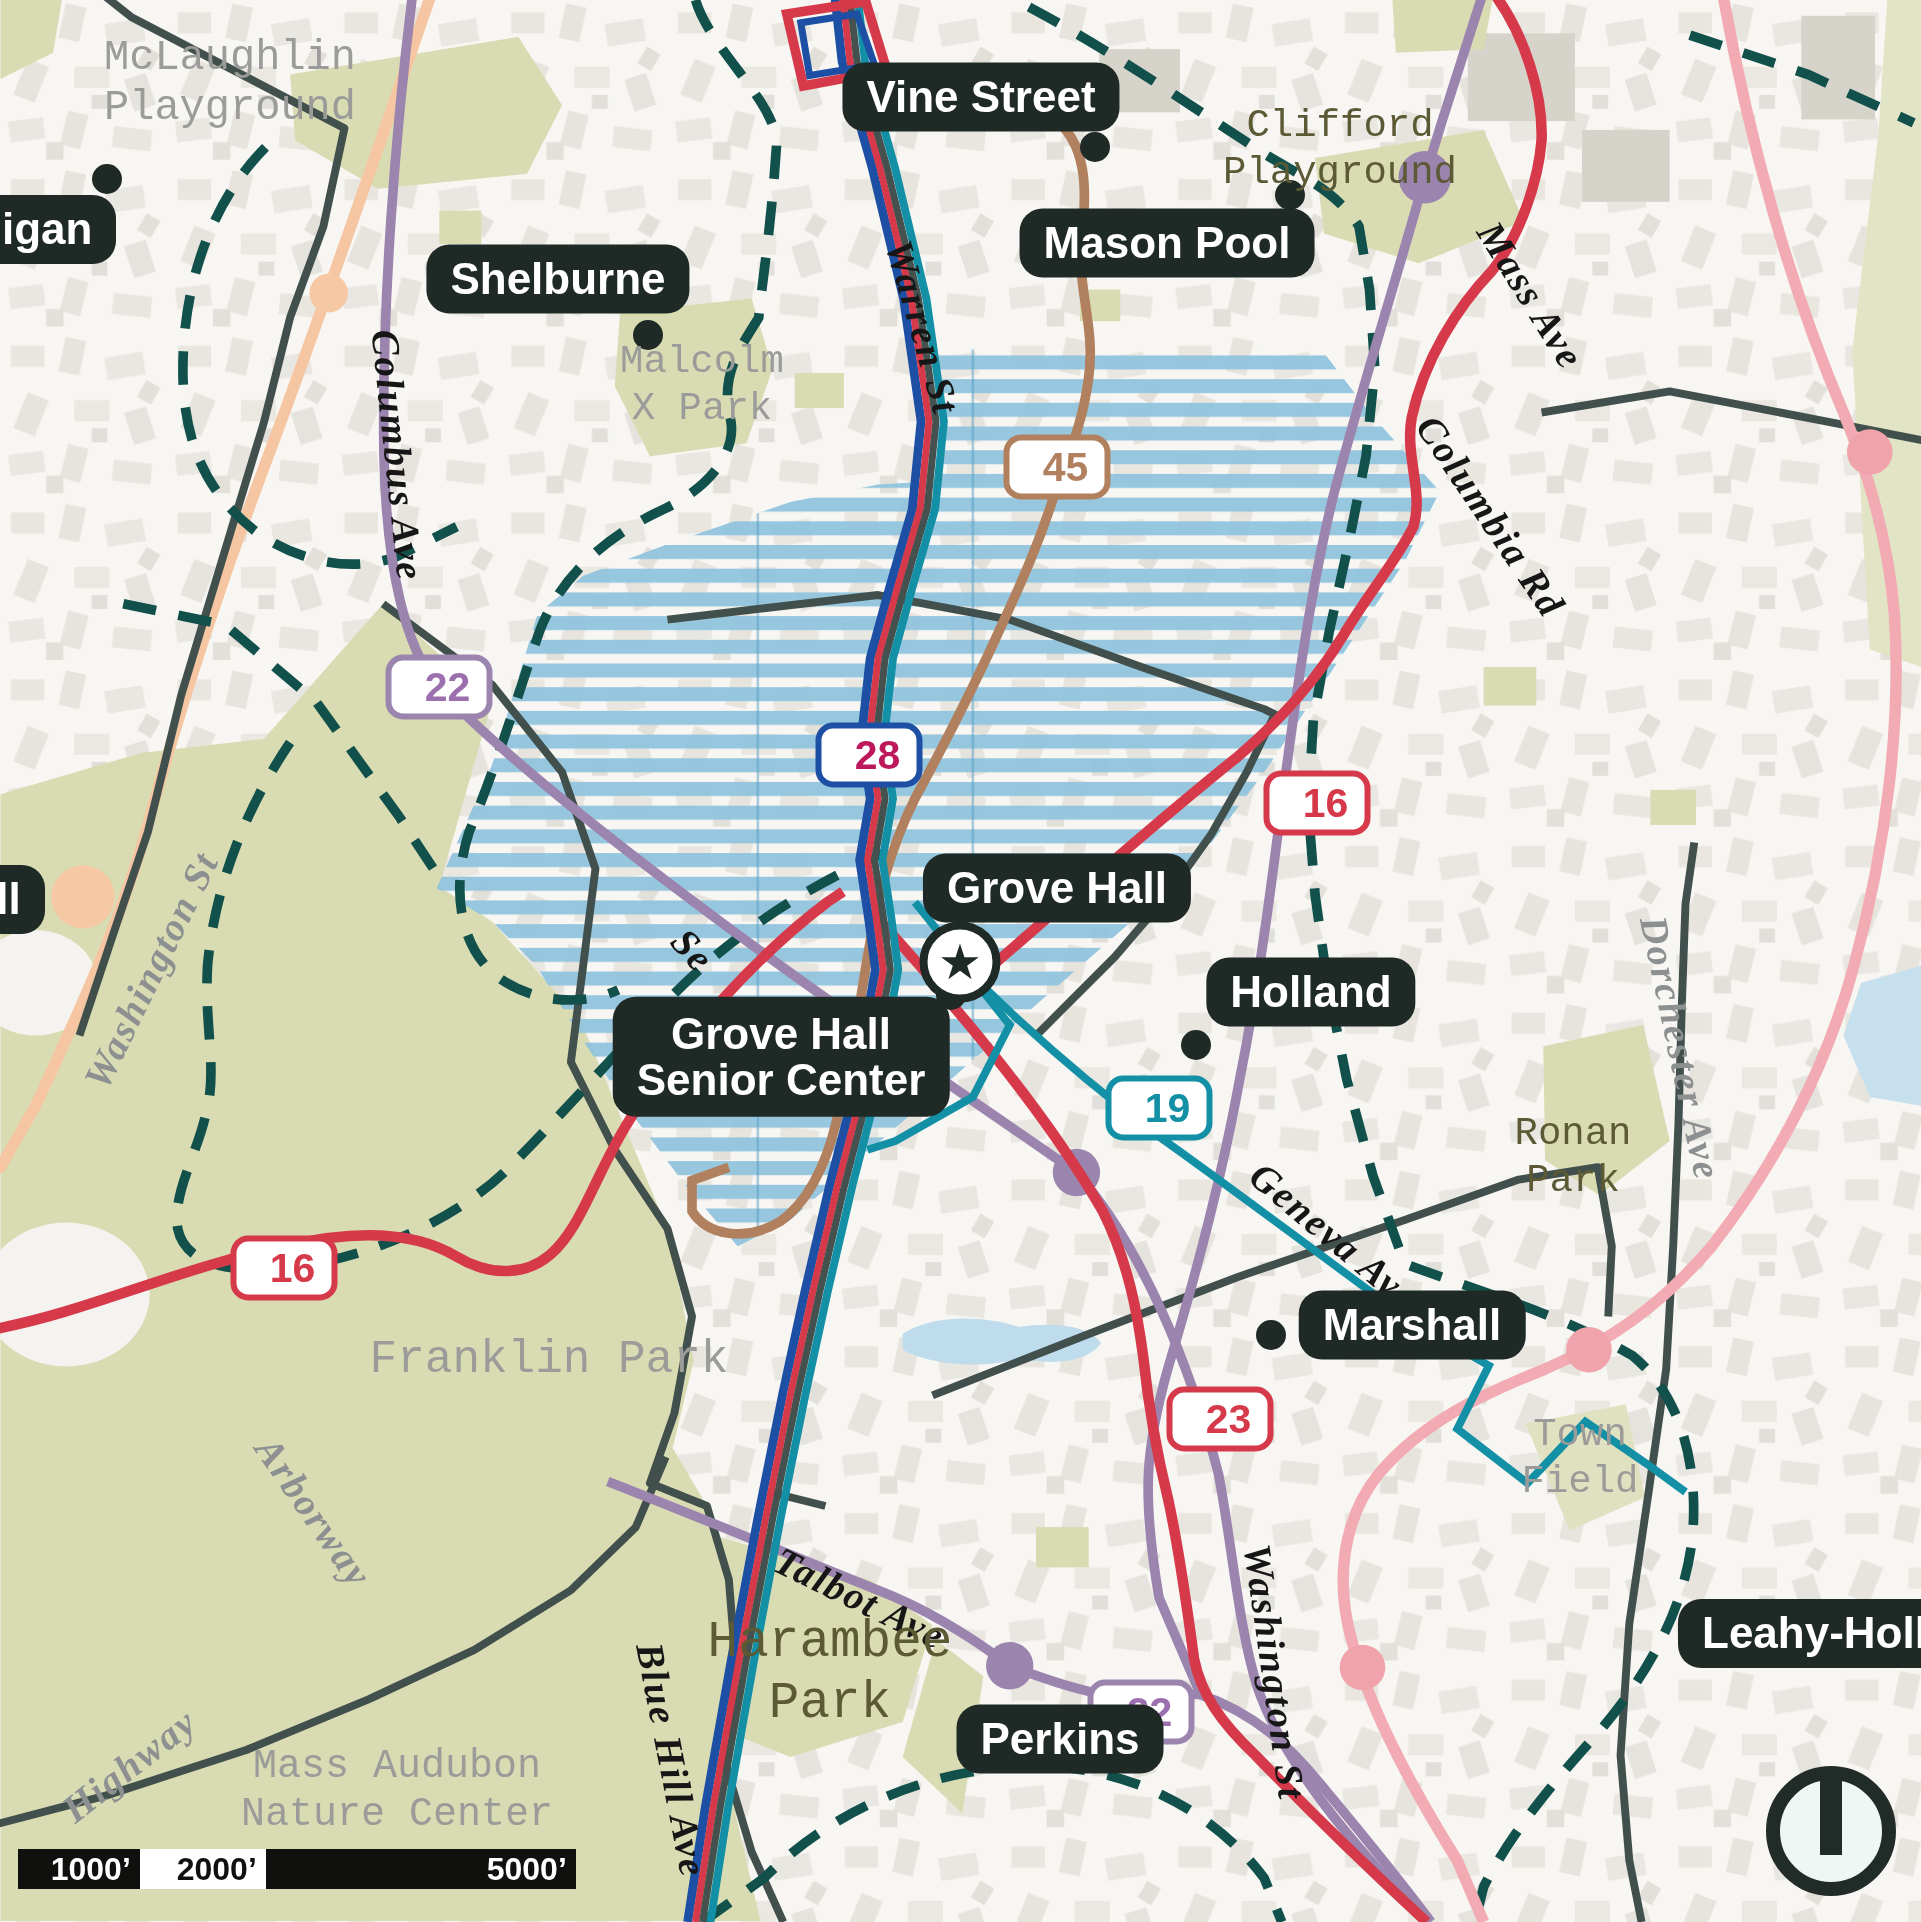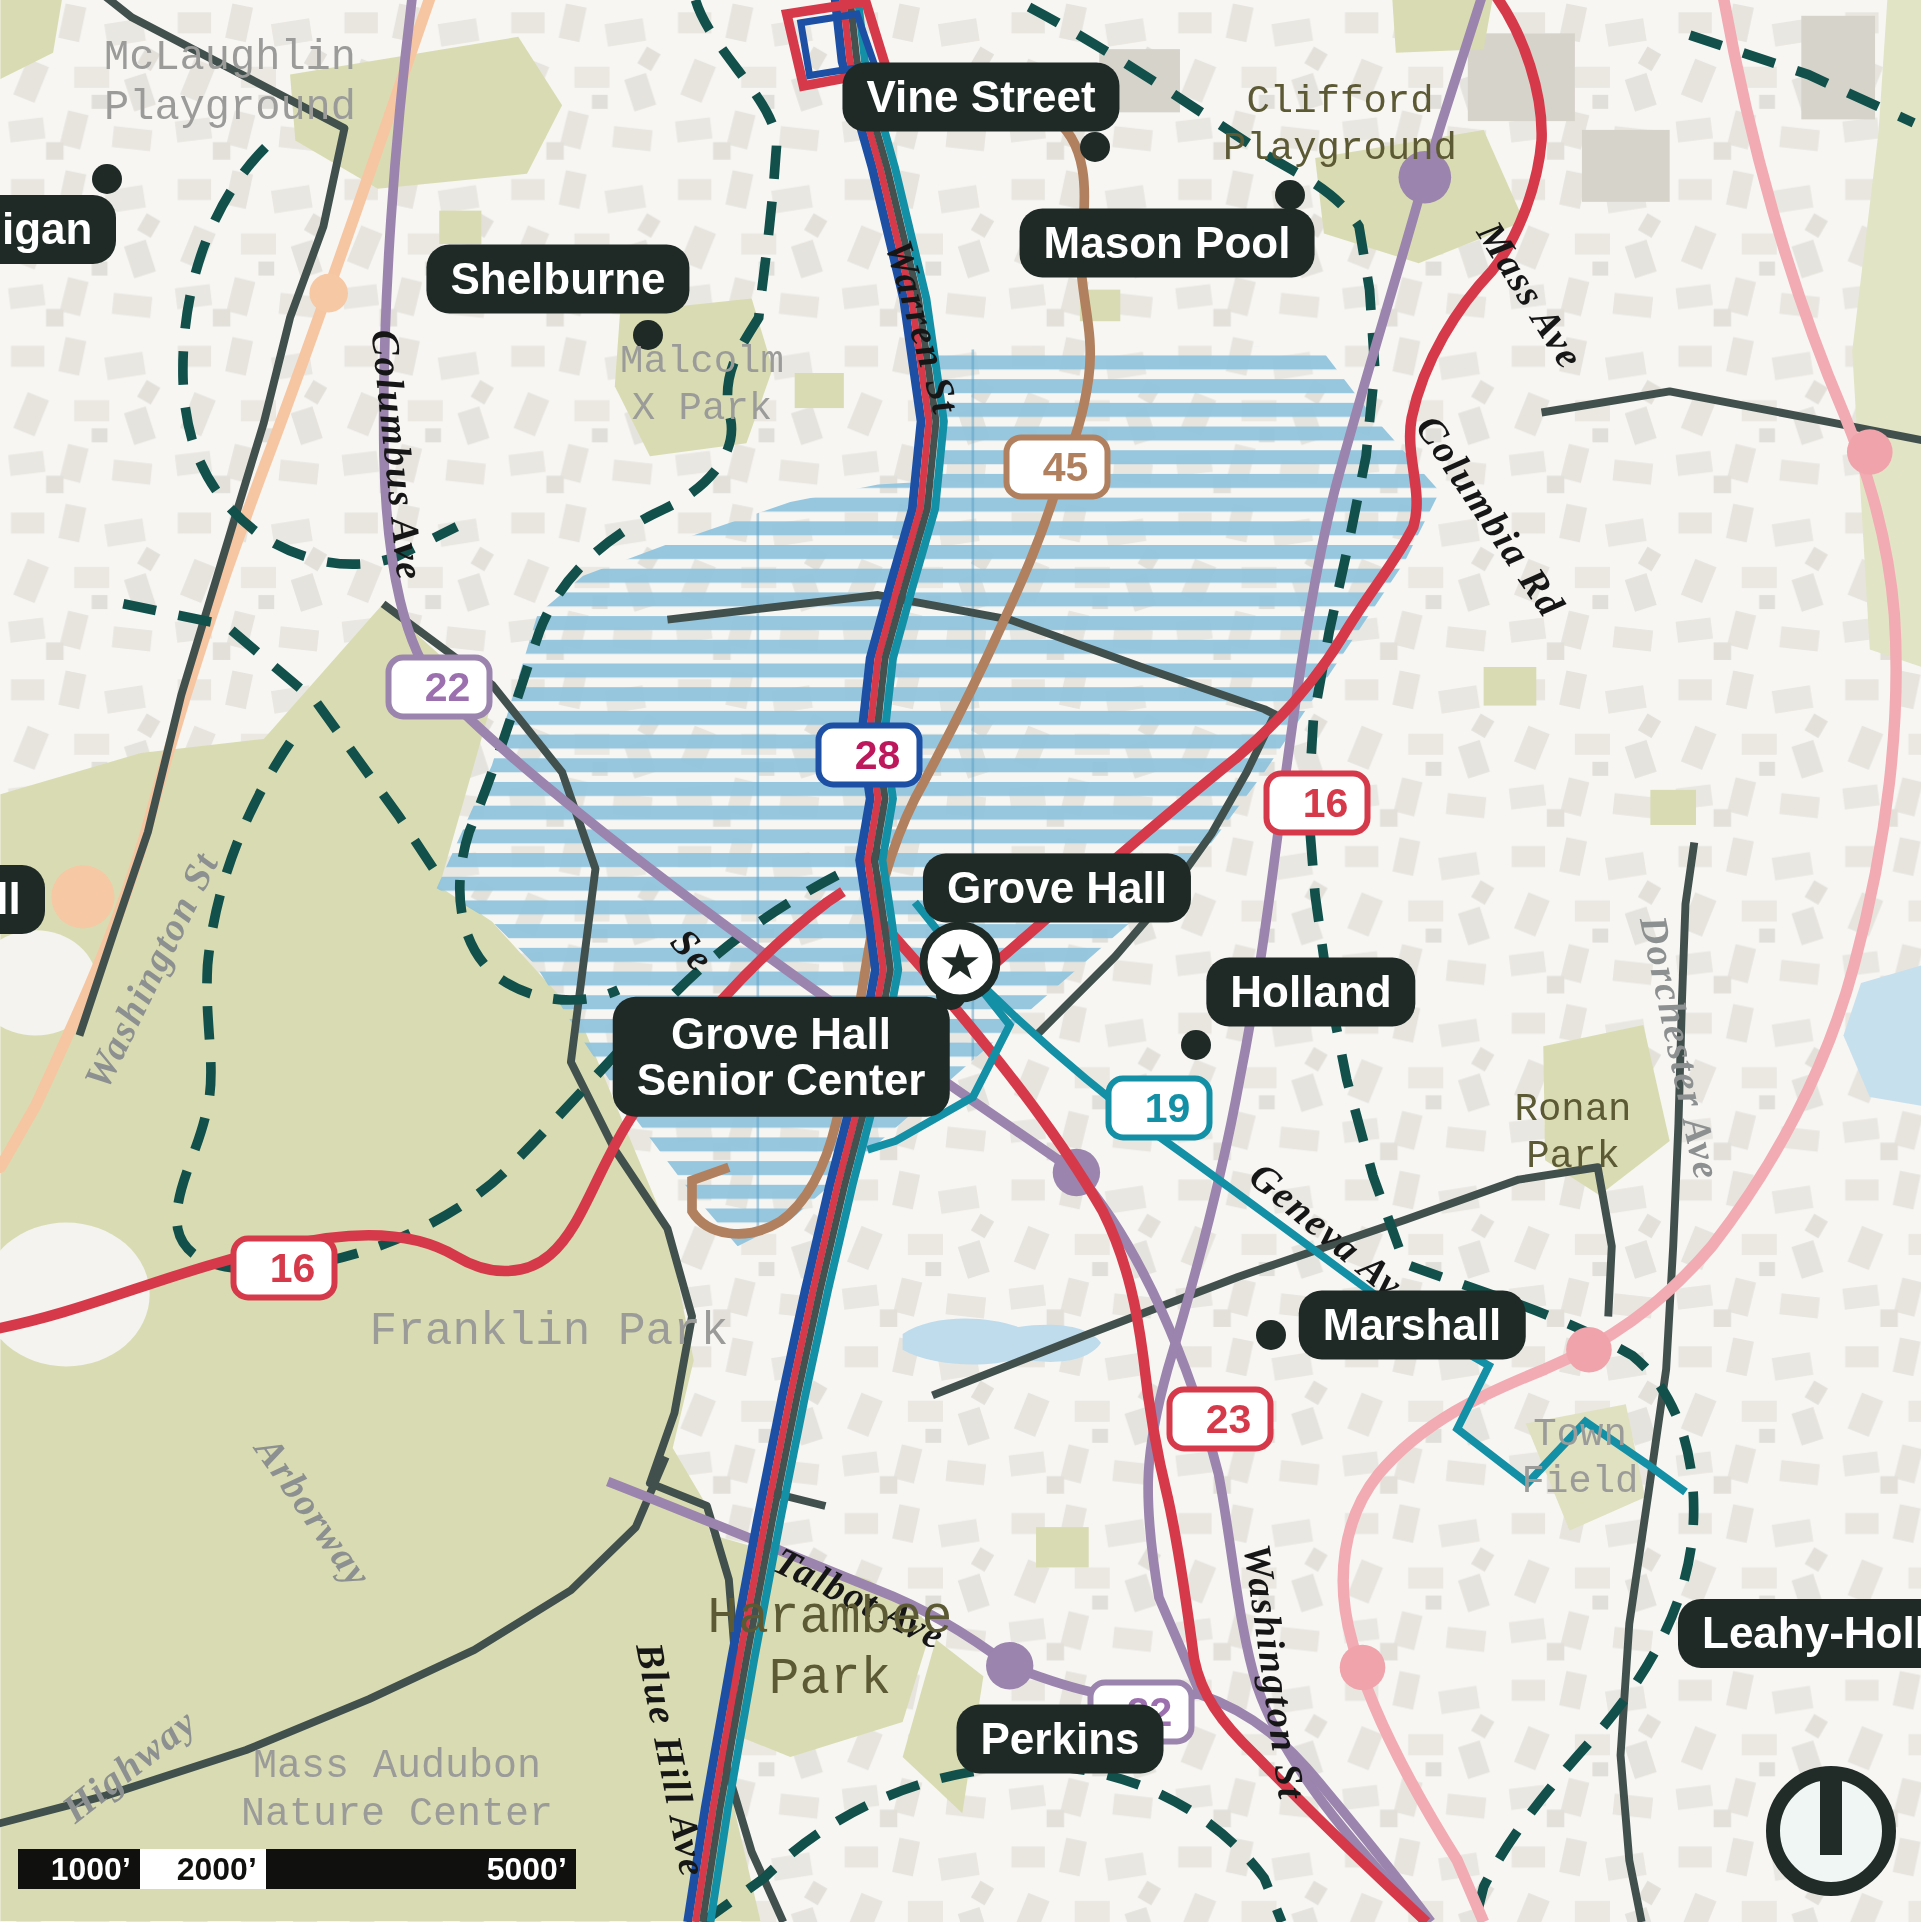--- a/index.html
+++ b/index.html
@@ -22,22 +22,22 @@
   .badge.teal{border-color:#1390a6;color:#1390a6;}
   .badge.purple{border-color:#9b84ae;color:#9c6fae;}
   .badge.brown{border-color:#b1805f;color:#b1805f;}
   
   .street{position:absolute;font-family:"Liberation Serif",serif;font-style:italic;
           font-weight:bold;font-size:39px;letter-spacing:1.8px;color:#161616;}
   .street.gray{color:#8d9090;}
   
   .park{position:absolute;transform:translate(-50%,-50%);font-family:Liberation Mono, monospace;
         font-size:39px;line-height:1.2;color:#9b9c9a;text-align:center;white-space:nowrap;}
-  .park.olive{color:#5c5935;}
-  .park.big{font-size:46px;}
+  .park.olive{color:#5c5935;margin-top:24px;}
+  .park.big{font-size:46px;margin-top:28px;}
   
   .dot{position:absolute;width:30px;height:30px;border-radius:50%;background:#1f2a27;
        transform:translate(-50%,-50%);}
   .star{position:absolute;width:81px;height:81px;border-radius:50%;background:#fff;
         border:8.8px solid #1f2a27;box-sizing:border-box;transform:translate(-50%,-50%);
         display:flex;align-items:center;justify-content:center;font-size:49px;color:#1f2a27;}
   
   .scalebar{position:absolute;left:17.6px;top:1849px;height:40px;display:flex;}
   .scalebar .seg{height:40px;display:flex;align-items:center;justify-content:flex-end;
                  font-weight:bold;font-size:32px;padding-right:8.8px;box-sizing:border-box;}

